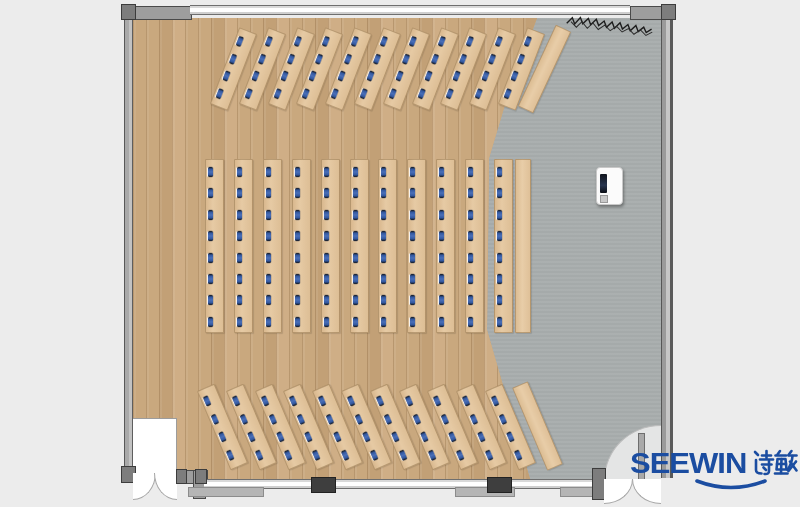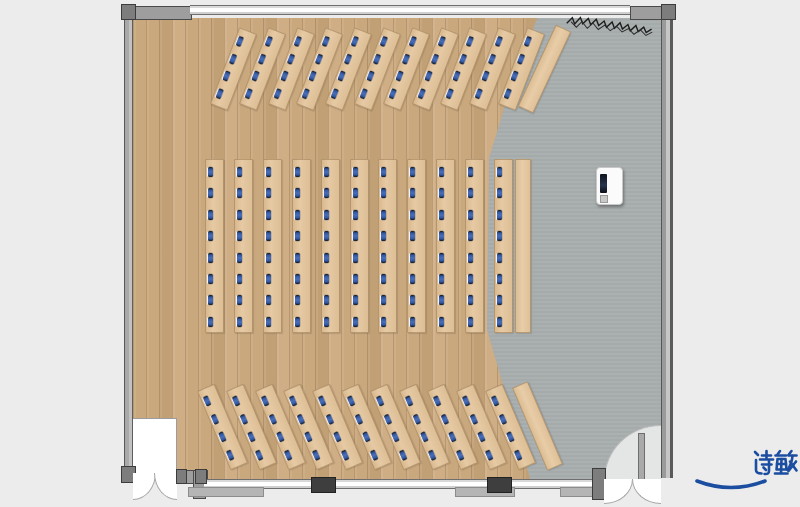--- a/index.html
+++ b/index.html
@@ -376,20 +376,21 @@
     <div class="abs lectern-screen"></div>
     <div class="abs lectern-btn"></div>
   </div>
 
   <svg class="abs scribble" width="92" height="20" viewBox="0 0 92 20">
     <path d="M2,12 L7,6 L10,12 L15,5 L18,11 L23,5 L26,11 L31,5 L34,11 L39,6 L42,12 L47,6 L50,12 L55,6 L58,12 L63,7 L66,13 L71,7 L74,13 L79,8 L82,13 L87,9" fill="none" stroke="#1d1d1d" stroke-width="1.4"></path>
     <path d="M6,10 L12,15 L17,9 L23,15 L28,9 L34,15 L40,10 L46,15 L52,10 L58,15 L64,11 L70,16 L76,11 L82,16 L88,12" fill="none" stroke="#2b2b2b" stroke-width="1"></path>
   </svg>
 
   <div class="abs logo">
+    <div class="logo-en">SEEWIN</div>
     <svg class="logo-swoosh" width="74" height="16" viewBox="0 0 74 16">
       <path d="M3,2 Q37,15 71,2" fill="none" stroke="#1b4da1" stroke-width="3.6" stroke-linecap="round"></path>
     </svg>
     <svg class="logo-cn" width="46" height="29" viewBox="0 0 46 29">
       <g fill="none" stroke="#1b4da1" stroke-width="2.6" stroke-linecap="round" stroke-linejoin="round">
 
         <path d="M3,3 L6,6"></path>
         <path d="M4,11 L4,21 Q4,24.5 9.5,24.5"></path>
         <path d="M10,6.5 L19,6.5"></path>
         <path d="M14.5,2 L14.5,9"></path>

